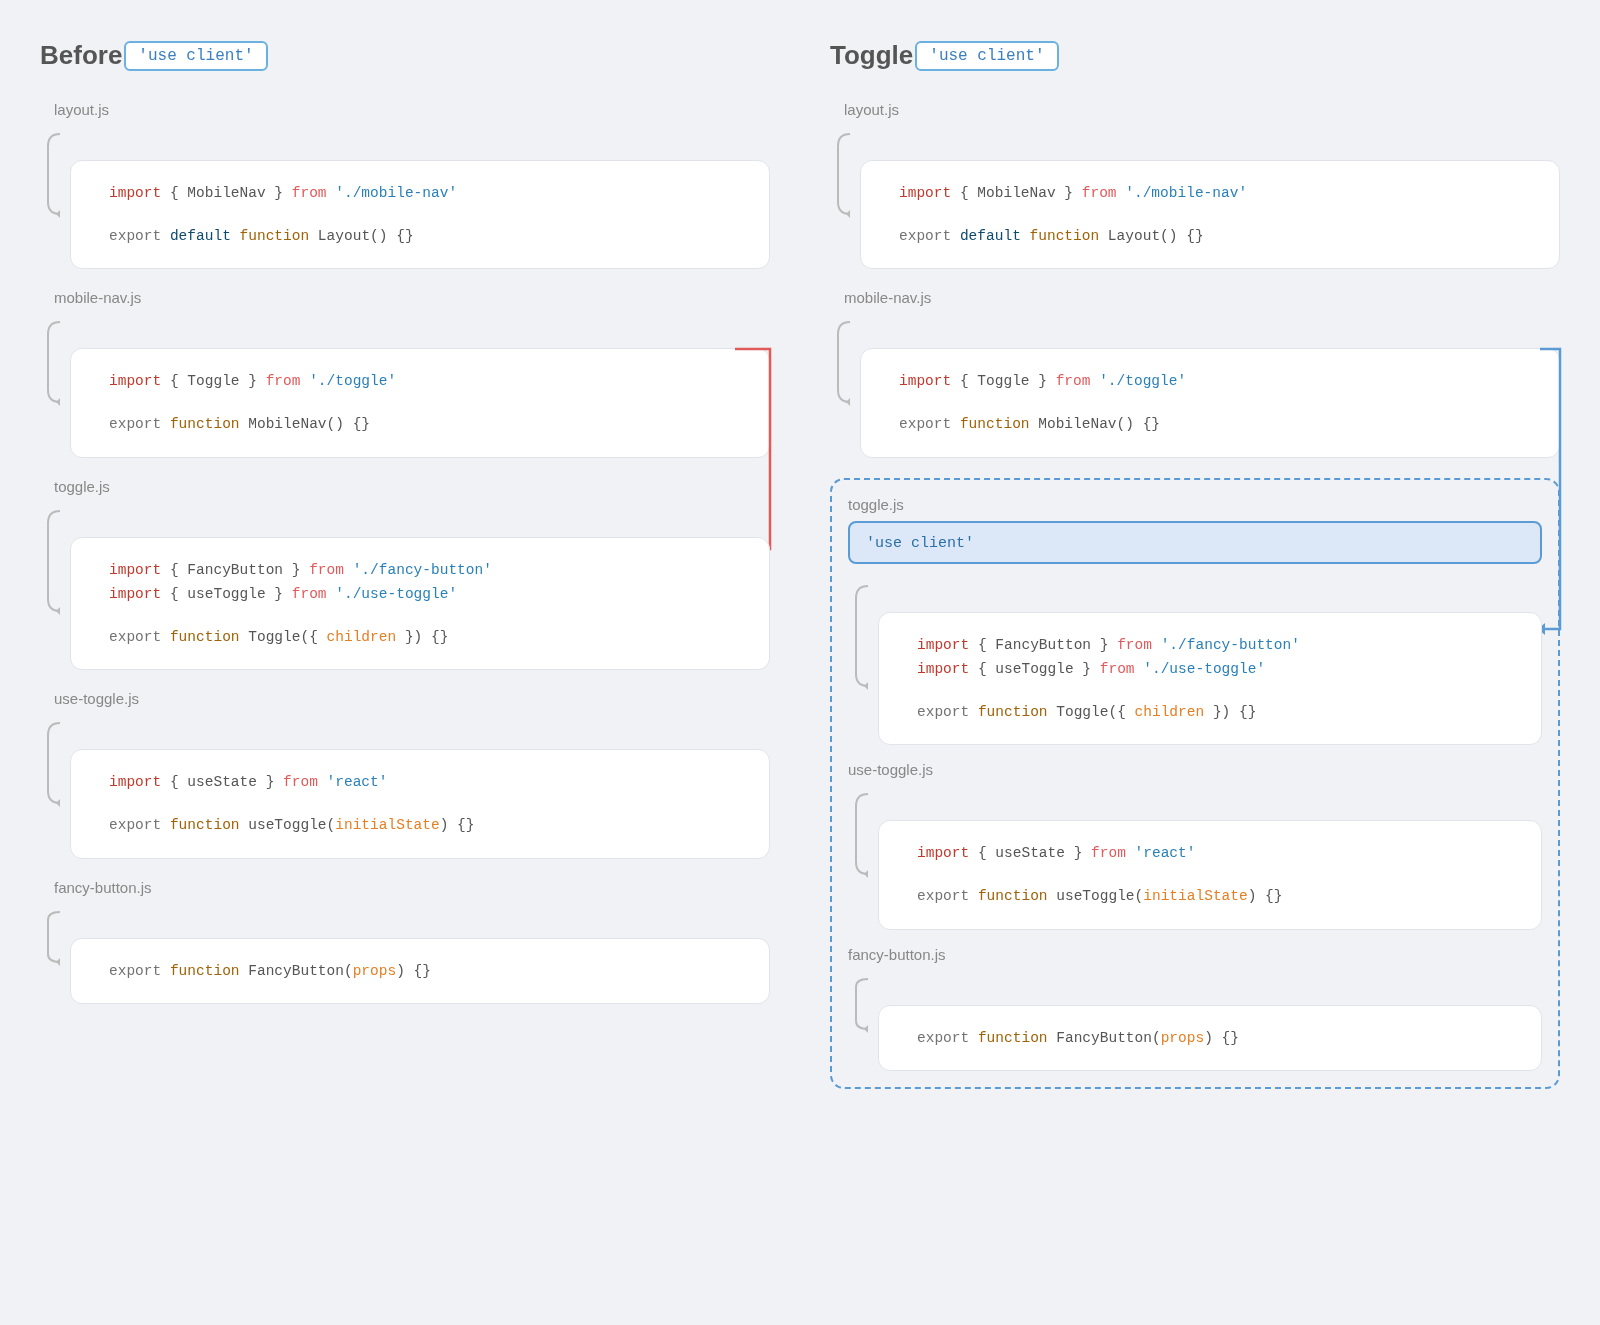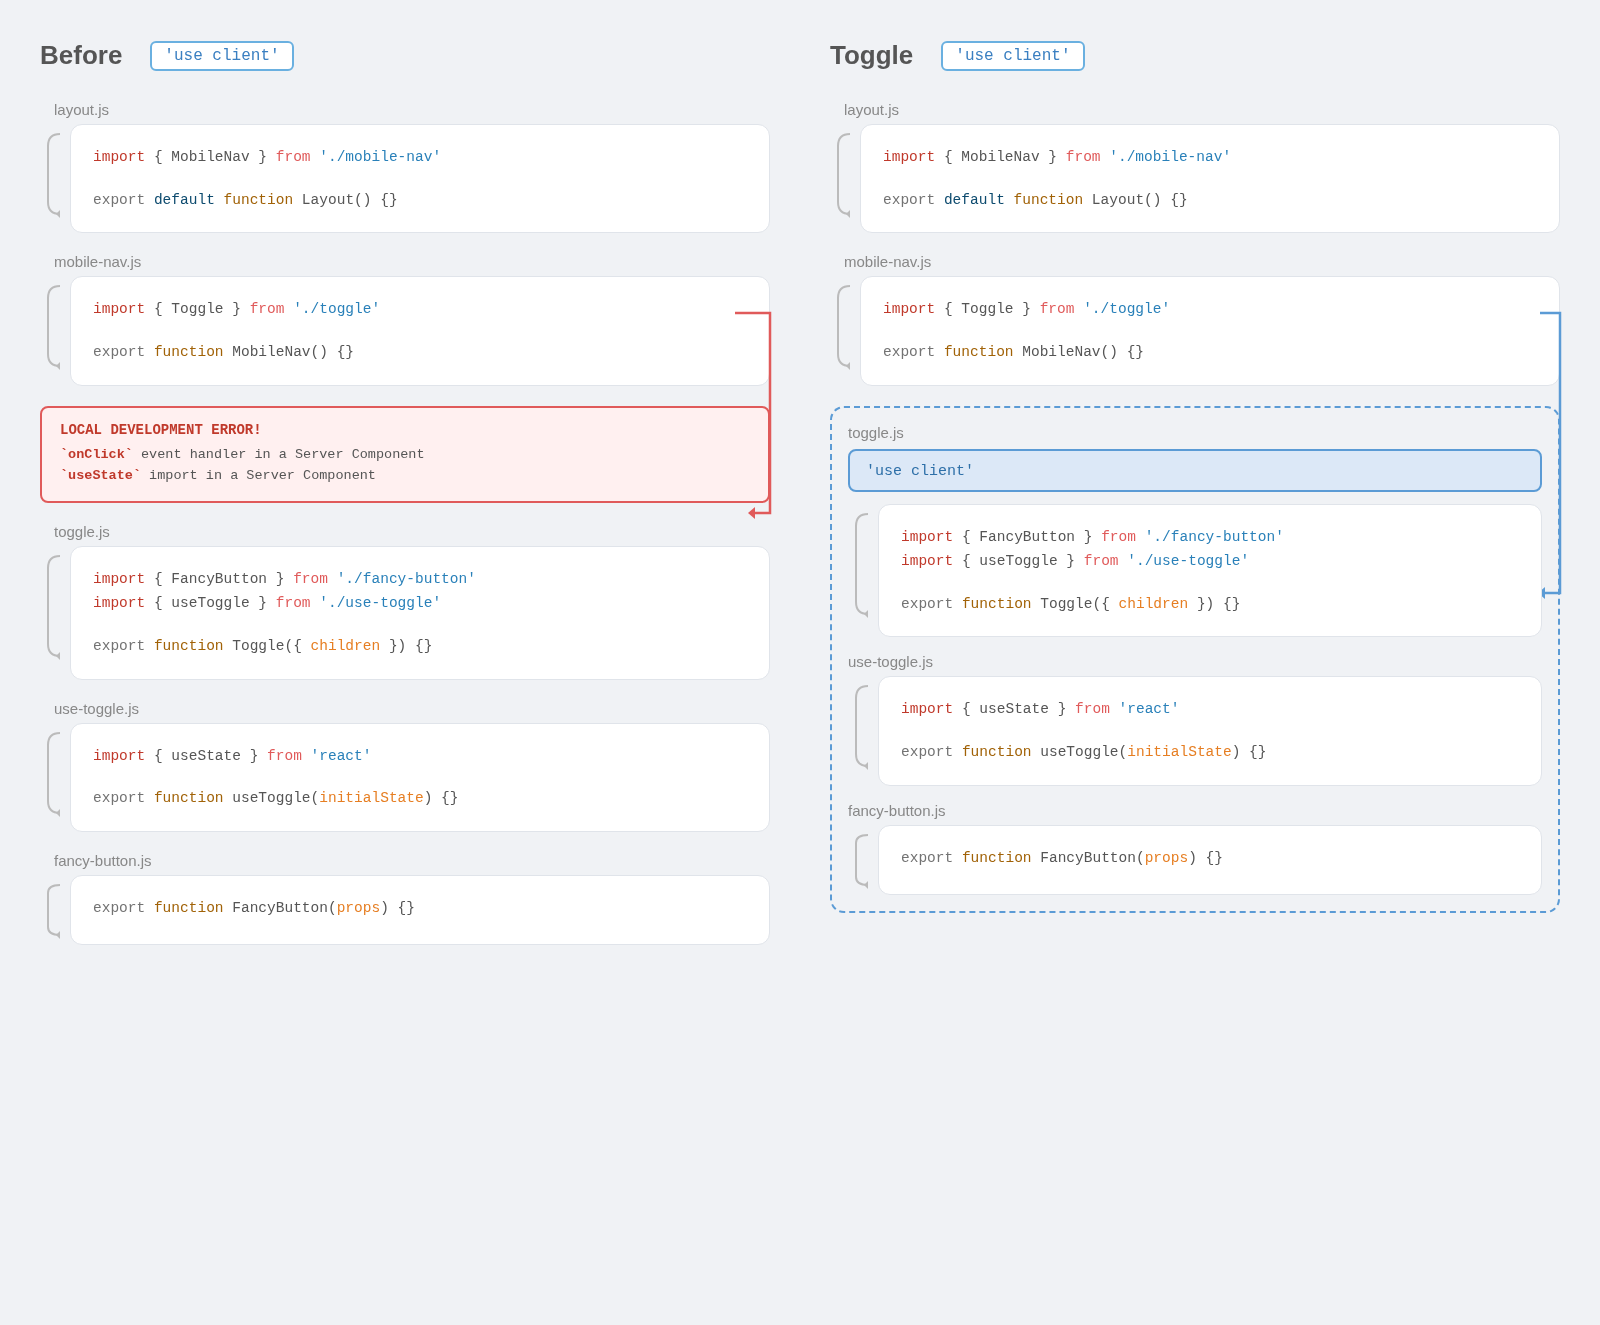--- a/index.html
+++ b/index.html
@@ -15,21 +15,21 @@
       max-width: 1520px;
       margin: 0 auto;
     }
     .column {
       flex: 1;
       position: relative;
     }
     .column-header {
       display: flex;
       align-items: center;
-      gap: 28px;
+      gap: 2px;
       margin-bottom: 30px;
     }
     .column-title {
       font-size: 26px;
       font-weight: 600;
       color: #555;
     }
     .use-client-badge {
       border: 2px solid #6ab0e0;
       border-radius: 6px;
@@ -46,23 +46,24 @@
     .file-label {
       font-size: 15px;
       color: #888;
       margin-bottom: 6px;
       margin-left: 14px;
     }
     .file-card {
       background: #fff;
       border-radius: 12px;
       border: 1px solid #e0e4ea;
-      padding: 20px 22px;
+      padding: 20px 38px;
       margin-left: 30px;
       position: relative;
+      margin-top: 36px;
     }
     .code-line {
       font-family: 'Courier New', monospace;
       font-size: 14.5px;
       line-height: 1.7;
     }
     .kw-import { color: #c0392b; }
     .kw-export { color: #737373; }
     .kw-default { color: #0c4a6e; }
     .kw-function { color: #a16207; }
@@ -167,25 +168,20 @@
       </div>
 
       <svg style="position:absolute; right:-10px; top:20px; width:60px; height:300px; overflow:visible; pointer-events:none;">
         <path d="M30,40 L50,40 L50,240 L35,240" fill="none" stroke="#e05a5a" stroke-width="2.5"></path>
         <polygon points="35,234 28,240 35,246" fill="#e05a5a"></polygon>
 
         <path d="M15,40 Q30,40 30,40" fill="none" stroke="#e05a5a" stroke-width="2.5"></path>
       </svg>
     </div>
 
-    <div class="error-box" style="margin-bottom:20px;">
-      <div class="error-title">LOCAL DEVELOPMENT ERROR!</div>
-      <div class="error-line"><span class="kw-bold" style="color:#c0392b; font-weight:bold;">`onClick`</span> event handler in a Server Component</div>
-      <div class="error-line"><span class="kw-bold" style="color:#c0392b; font-weight:bold;">`useState`</span> import in a Server Component</div>
-    </div>
 
     <div class="file-block">
       <div class="file-label">toggle.js</div>
       <div style="display:flex; align-items:stretch;">
         <svg width="28" height="120" style="flex-shrink:0; margin-right:2px;">
           <path d="M20,10 Q8,10 8,22 L8,98 Q8,110 20,110" fill="none" stroke="#bbb" stroke-width="2"></path>
           <polygon points="20,106 16,110 20,114" fill="#bbb"></polygon>
         </svg>
         <div class="file-card" style="flex:1; margin-left:0; position:relative;">
           <div class="code-line">

